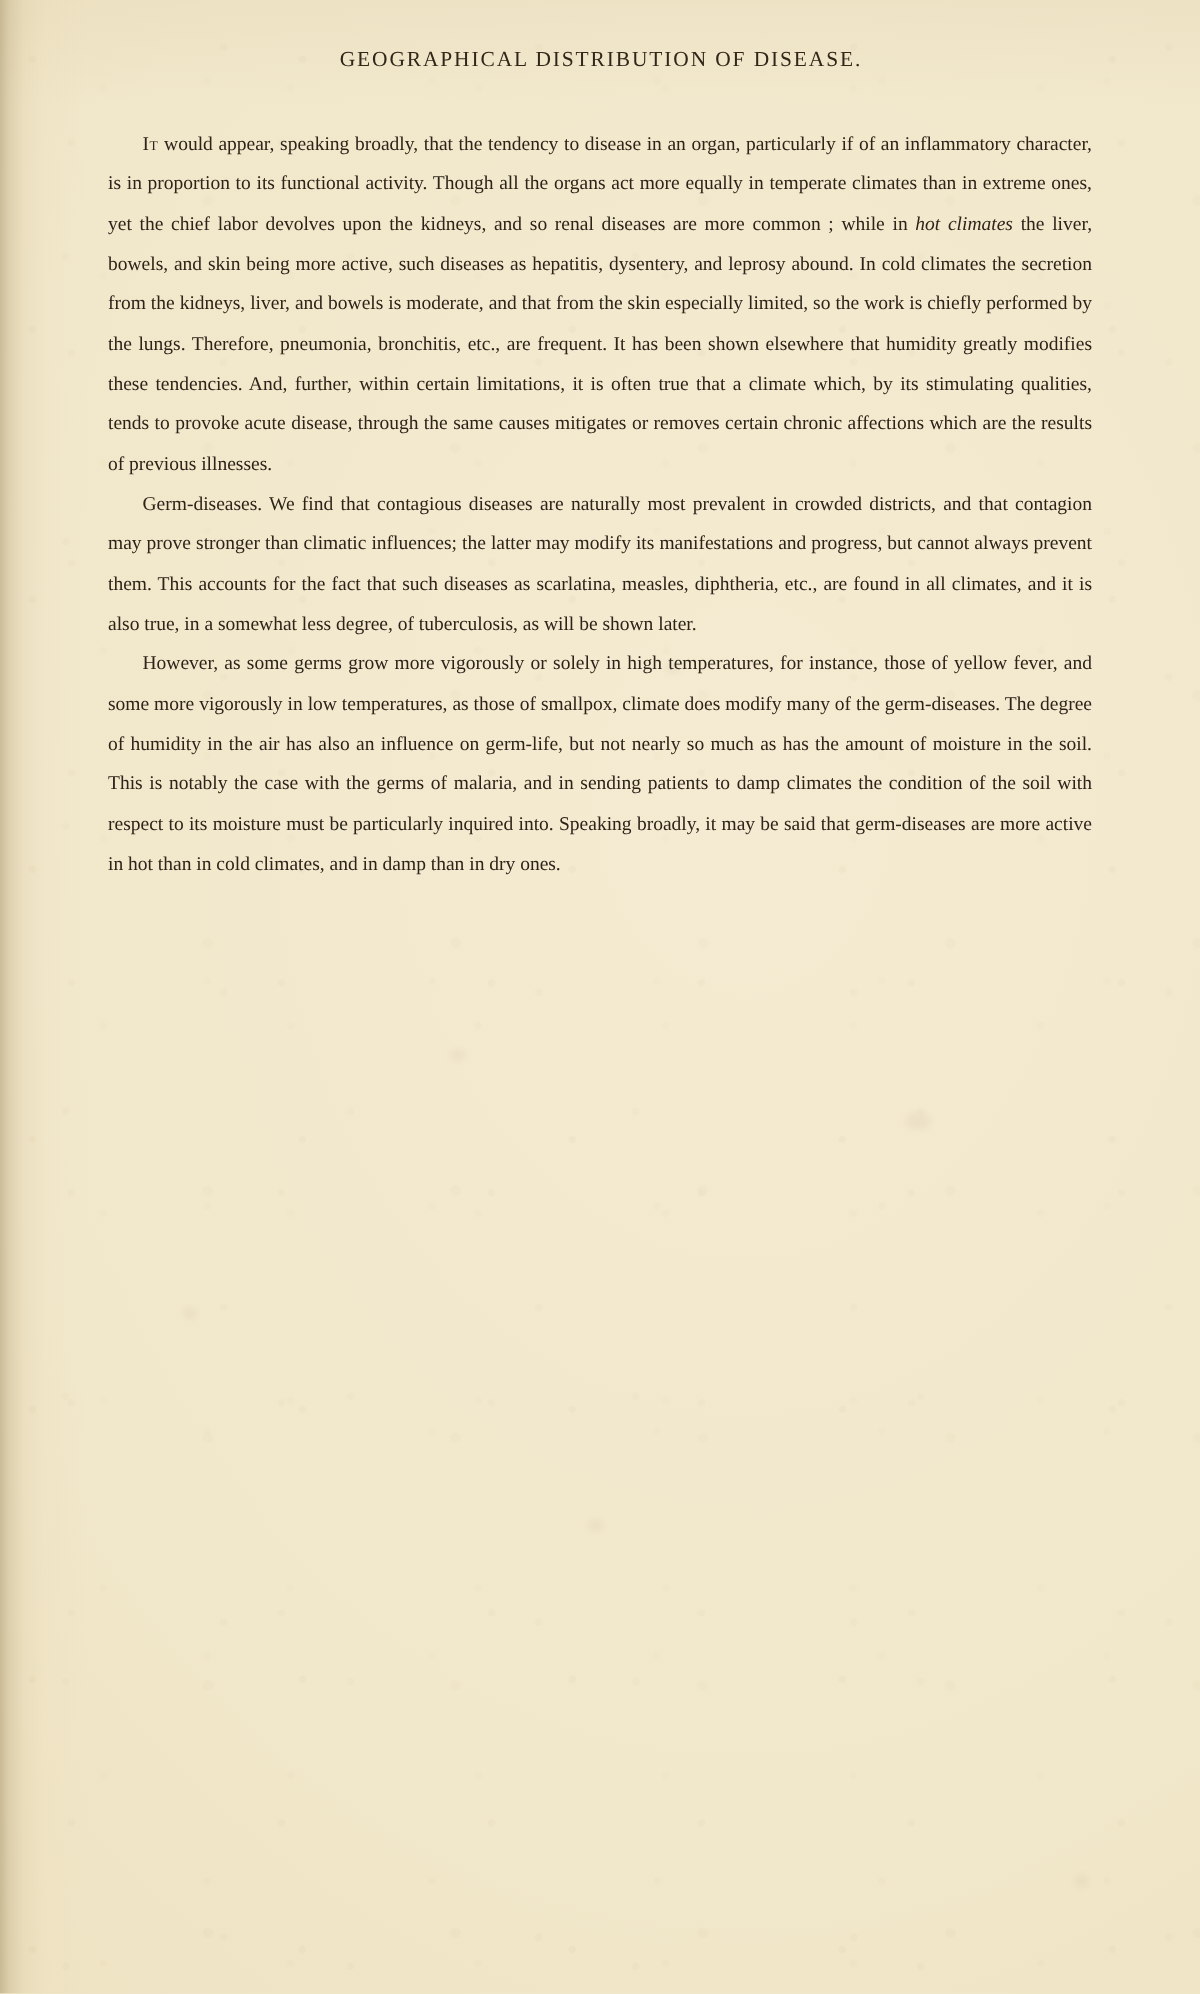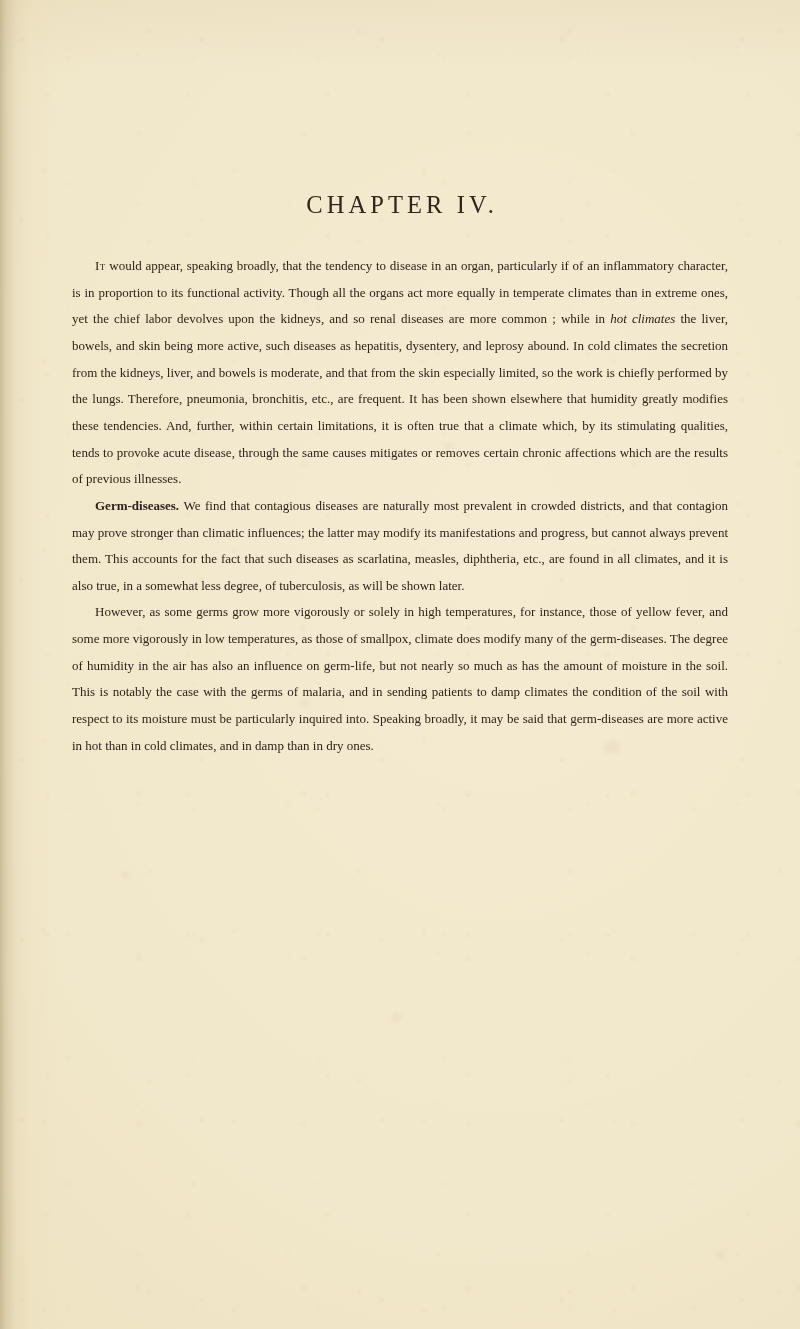--- a/index.html
+++ b/index.html
@@ -106,40 +106,40 @@
     hyphens: manual;
     -webkit-hyphens: manual;
   }
   p.para + p.para { margin-top: 0; }
 
   .smallcaps {
     font-variant: small-caps;
     letter-spacing: 0.4px;
   }
   .italic { font-style: italic; }
-  .runin-heading { font-weight: bold; }
+  .runin-heading { font-weight: normal; }
 </style>
 </head>
 <body>
 
 <div id="page">
 
   <div id="grain"></div>
 
   <div class="smudge" style="left:604px; top:742px; width:16px; height:11px;"></div>
   <div class="smudge" style="left:300px; top:700px; width:10px; height:7px;"></div>
   <div class="smudge" style="left:444px; top:442px; width:9px; height:7px;"></div>
   <div class="smudge" style="left:717px; top:1250px; width:8px; height:8px;"></div>
   <div class="smudge" style="left:122px; top:872px; width:9px; height:7px;"></div>
   <div class="smudge" style="left:392px; top:1013px; width:10px; height:8px;"></div>
 
   <div id="content">
 
-    <h1 class="chapter-title">CHAPTER IV.</h1>
 
+    <h2 class="section-subtitle">GEOGRAPHICAL DISTRIBUTION OF DISEASE.</h2>
 
     <div class="body-block">
 
       <p class="para"><span class="smallcaps">It</span><span> would appear, speaking broadly, that the tendency to disease in an organ, particularly if of an inflammatory character, is in proportion to its functional activity.  Though all the organs act more equally in temperate climates than in extreme ones, yet the chief labor devolves upon the kidneys, and so renal diseases are more common ; while in </span><span class="italic">hot climates</span><span> the liver, bowels, and skin being more active, such diseases as hepatitis, dysentery, and leprosy abound.  In cold climates the secretion from the kidneys, liver, and bowels is moderate, and that from the skin especially limited, so the work is chiefly performed by the lungs.  Therefore, pneumonia, bronchitis, etc., are frequent.  It has been shown elsewhere that humidity greatly modifies these tendencies.  And, further, within certain limitations, it is often true that a climate which, by its stimulating qualities, tends to provoke acute disease, through the same causes mitigates or removes certain chronic affections which are the results of previous illnesses.</span></p>
 
       <p class="para"><span class="runin-heading">Germ-diseases.</span><span>  We find that contagious diseases are naturally most prevalent in crowded districts, and that contagion may prove stronger than climatic influences; the latter may modify its manifestations and progress, but cannot always prevent them.  This accounts for the fact that such diseases as scarlatina, measles, diphtheria, etc., are found in all climates, and it is also true, in a somewhat less degree, of tuberculosis, as will be shown later.</span></p>
 
       <p class="para"><span>However, as some germs grow more vigorously or solely in high temperatures, for instance, those of yellow fever, and some more vigorously in low temperatures, as those of smallpox, climate does modify many of the germ-diseases.  The degree of humidity in the air has also an influence on germ-life, but not nearly so much as has the amount of moisture in the soil.  This is notably the case with the germs of malaria, and in sending patients to damp climates the condition of the soil with respect to its moisture must be particularly inquired into.  Speaking broadly, it may be said that germ-diseases are more active in hot than in cold climates, and in damp than in dry ones.</span></p>
 
     </div>

